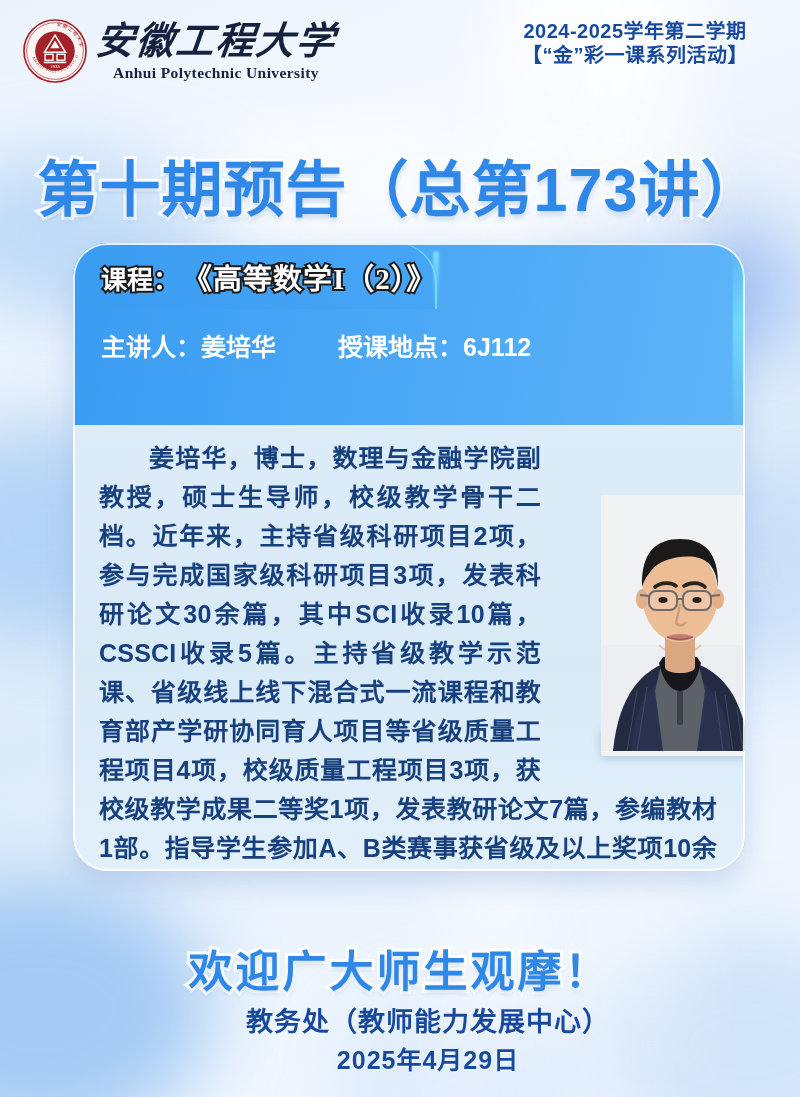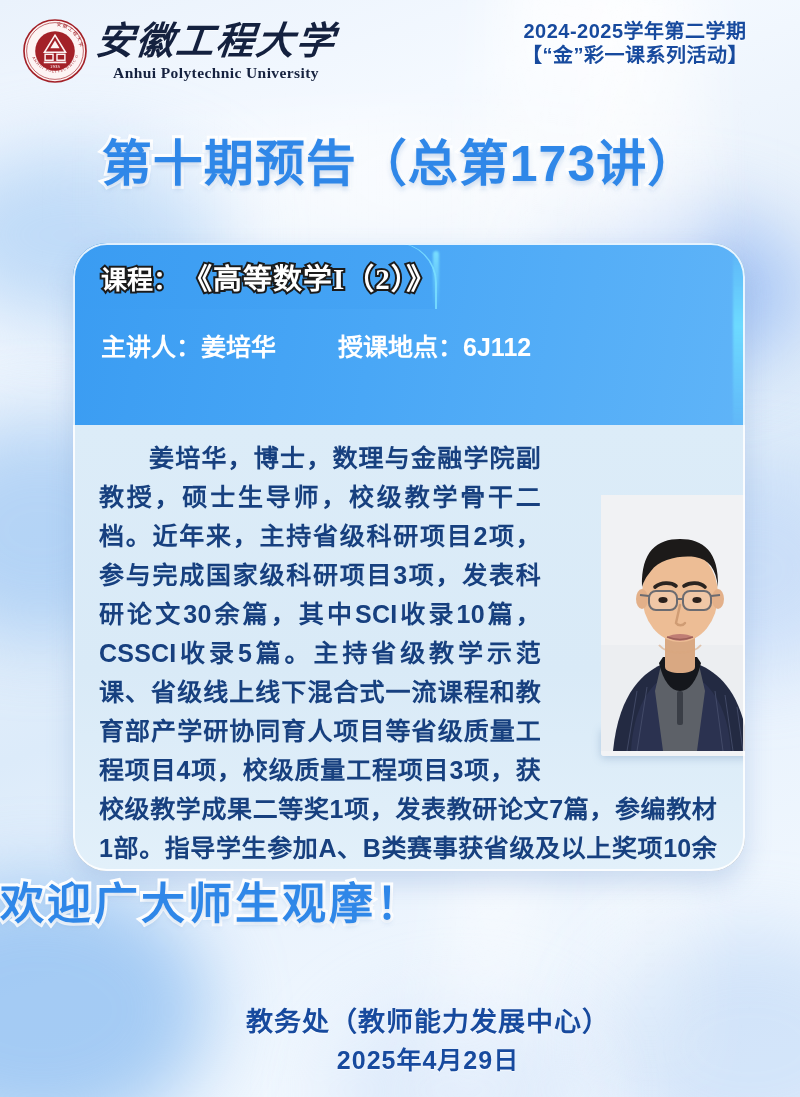--- a/index.html
+++ b/index.html
@@ -47,22 +47,22 @@
     font-size:15.5px;font-weight:700;color:#16223f;letter-spacing:.4px;margin-top:5px;
   }
   .term-box{position:absolute;right:52px;top:20px;text-align:center;line-height:1.18;}
   .term-line{
     font-size:20px;font-weight:700;color:#174a9e;letter-spacing:.5px;white-space:nowrap;
     text-shadow:0 1px 1px rgba(255,255,255,.75);
   }
 
   
   .main-title{
-    position:absolute;left:0;top:123px;width:800px;text-align:center;
-    font-size:50px;font-weight:700;color:#2f87e8;letter-spacing:1px;
+    position:absolute;left:0;top:140px;width:800px;text-align:center;
+    font-size:61px;font-weight:700;color:#2f87e8;letter-spacing:1px;
     -webkit-text-stroke:6px #ffffff;paint-order:stroke fill;
     text-shadow:0 3px 5px rgba(120,160,210,.45);
   }
 
   
   .card{
     position:absolute;left:73px;top:243px;width:672px;height:628px;
     border-radius:34px;overflow:hidden;
     background:#737373;
     box-shadow:0 12px 26px rgba(120,160,210,.32), 0 2px 0 rgba(255,255,255,.9) inset;
@@ -136,21 +136,21 @@
     float:right;width:166px;height:262px;shape-outside:margin-box;
     margin:56px 0 4px 10px;
   }
   .photo{
     width:158px;height:256px;border-radius:3px;overflow:hidden;position:relative;
     background:#f2f3f5;box-shadow:0 2px 8px rgba(90,130,175,.35);
   }
 
   
   .welcome{
-    position:absolute;left:0;top:868px;width:800px;text-align:left;
+    position:absolute;left:0;top:936px;width:800px;text-align:center;
     font-size:44px;font-weight:700;color:#2f87e8;letter-spacing:3px;
     -webkit-text-stroke:6px #ffffff;paint-order:stroke fill;
     text-shadow:0 3px 5px rgba(120,160,210,.35);
   }
   .sign{
     position:absolute;left:0;width:800px;text-align:center;
     color:#174a9e;font-weight:700;text-shadow:0 1px 1px rgba(255,255,255,.8);padding-left:28px;
   }
   .sign1{top:1000px;font-size:27px;letter-spacing:1px;}
   .sign2{top:1040px;font-size:25px;letter-spacing:1px;}

